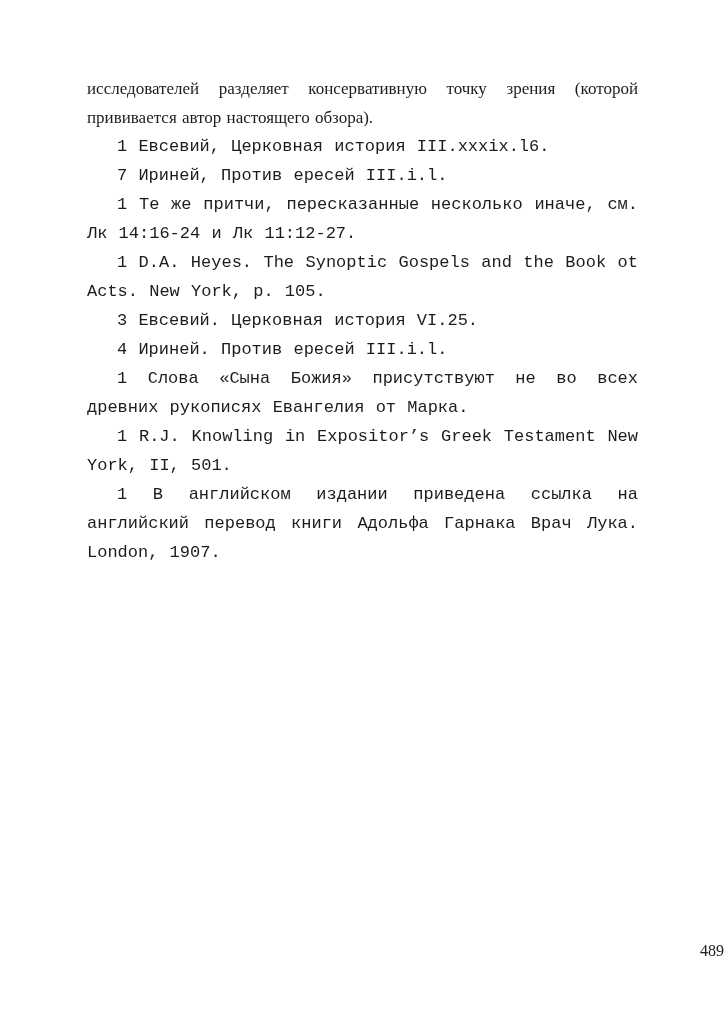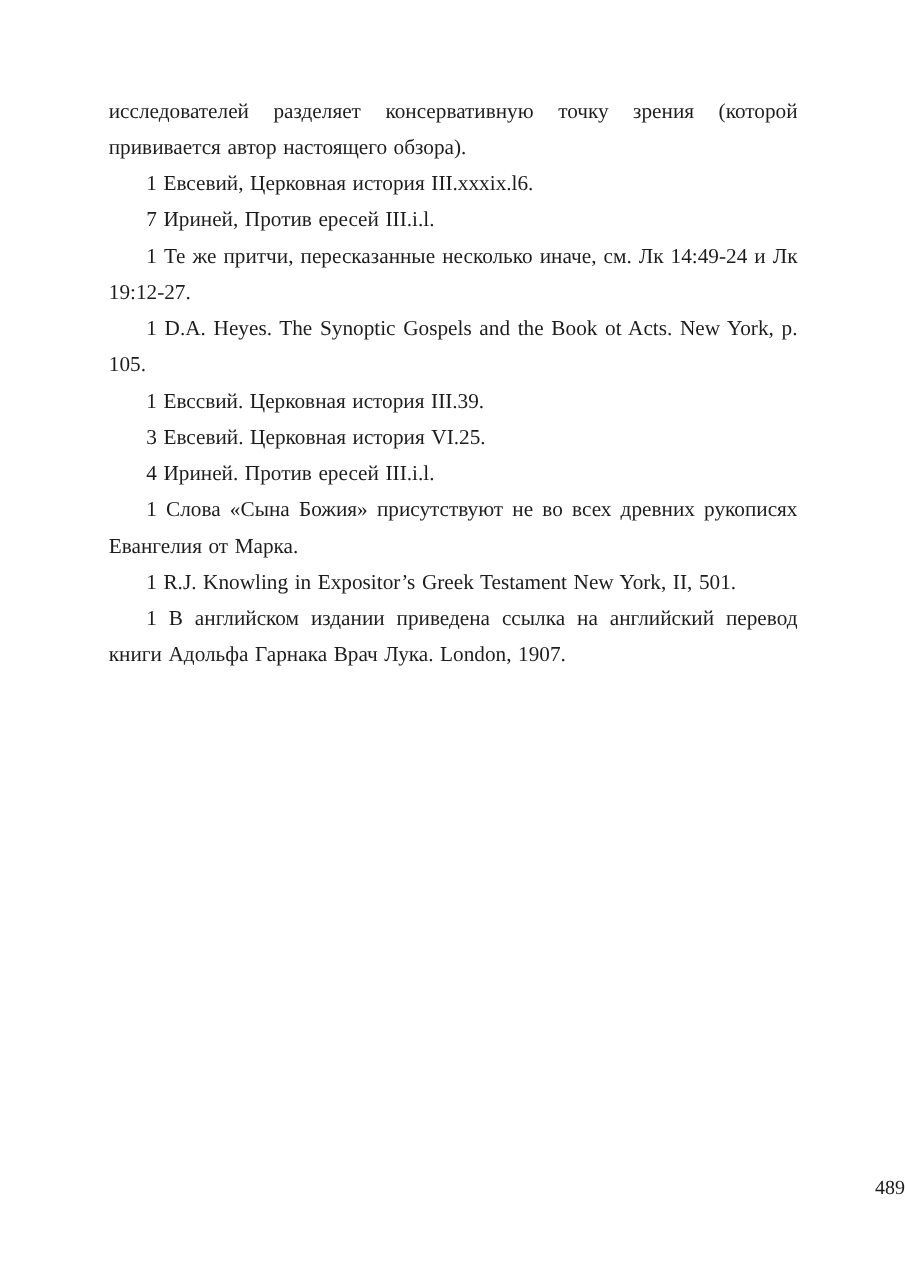--- a/index.html
+++ b/index.html
@@ -25,42 +25,42 @@
   }
   .para {
     margin: 0;
     font-size: 17px;
     line-height: 29px;
     text-align: justify;
     word-spacing: 1px;
   }
   .para.indent {
     text-indent: 30px;
+    font-family: Liberation Mono, monospace;
   }
   .page-number {
     position: absolute;
     top: 941px;
     left: 0;
     width: 724px;
     text-align: right;
     font-size: 16px;
     line-height: 20px;
   }
 </style>
 </head>
 <body>
 
 <div class="page">
   <div class="text-block">
     <p class="para">исследователей разделяет консервативную точку зрения (которой прививается автор настоящего обзора).</p>
     <p class="para indent">1 Евсевий, Церковная история III.xxxix.l6.</p>
     <p class="para indent">7 Ириней, Против ересей III.i.l.</p>
-    <p class="para indent">1 Те же притчи, пересказанные несколько иначе, см. Лк 14:49-24 и Лк 19:12-27.</p>
+    <p class="para indent">1 Те же притчи, пересказанные несколько иначе, см. Лк 14:16-24 и Лк 11:12-27.</p>
     <p class="para indent">1 D.A. Heyes. The Synoptic Gospels and the Book ot Acts. New York, p. 105.</p>
-    <p class="para indent">1 Евссвий. Церковная история III.39.</p>
     <p class="para indent">3 Евсевий. Церковная история VI.25.</p>
     <p class="para indent">4 Ириней. Против ересей III.i.l.</p>
     <p class="para indent">1 Слова «Сына Божия» присутствуют не во всех древних рукописях Евангелия от Марка.</p>
     <p class="para indent">1 R.J. Knowling in Expositor’s Greek Testament New York, II, 501.</p>
     <p class="para indent">1 В английском издании приведена ссылка на английский перевод книги Адольфа Гарнака Врач Лука. London, 1907.</p>
   </div>
   <div class="page-number">489</div>
 </div>
 
 </body></html>

